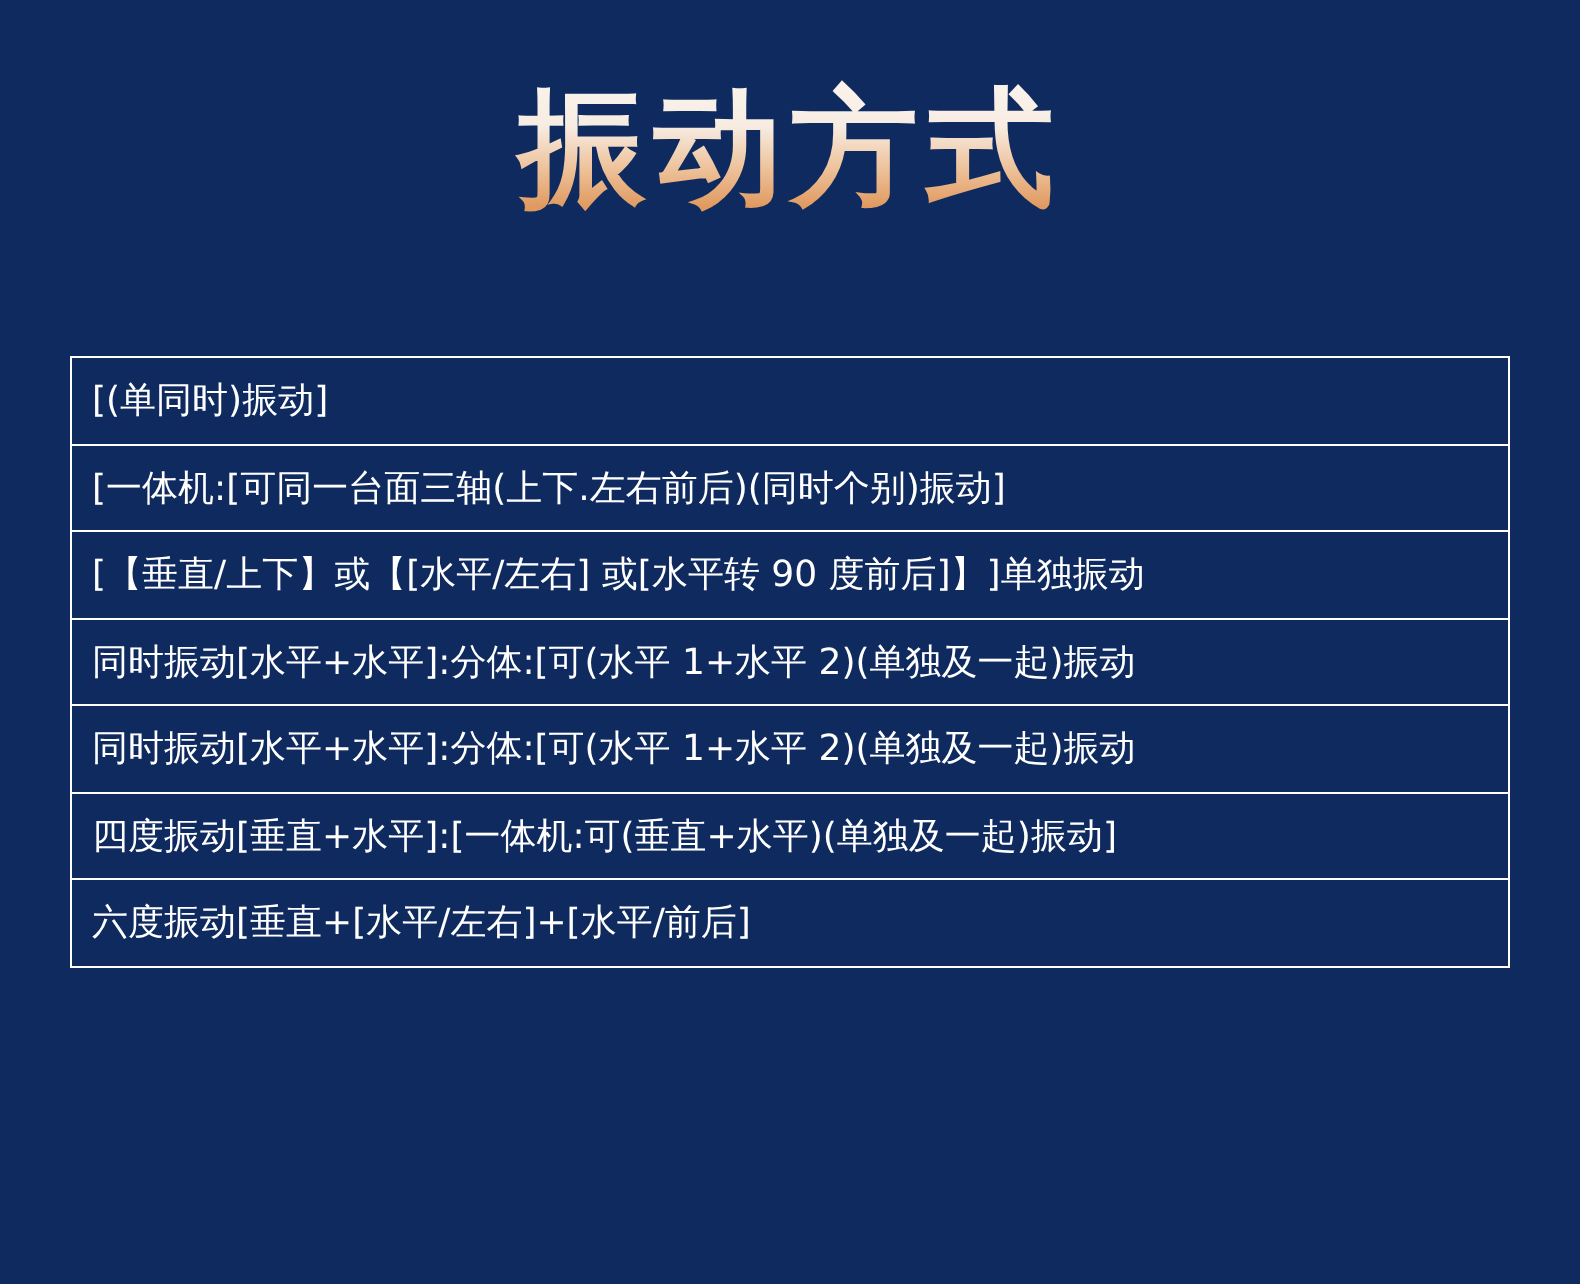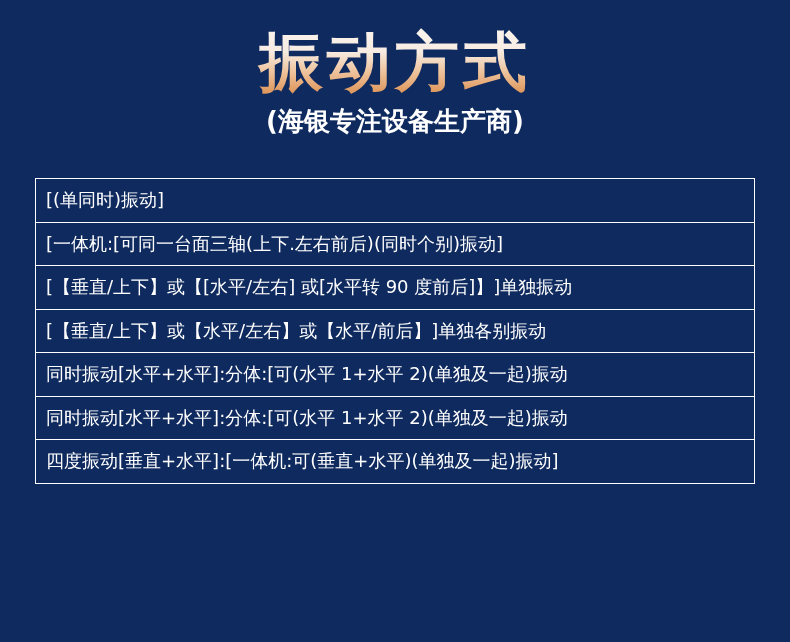--- a/index.html
+++ b/index.html
@@ -23,21 +23,21 @@
   .header {
     width: 100%;
     padding-top: 26px;
     text-align: center;
   }
   .main-title {
     font-size: 64px;
     font-weight: bold;
     line-height: 1.15;
     letter-spacing: 4px;
-    margin: 0;
+    margin: 12px;
     background-image: linear-gradient(to bottom, #faf4ee 0%, #f7ece2 34%, #eec39c 62%, #e09a61 88%, #dd9357 100%);
     -webkit-background-clip: text;
     background-clip: text;
     color: transparent;
     -webkit-text-fill-color: transparent;
     font-family: Liberation Serif, serif;
   }
   .sub-title {
     font-size: 26px;
     font-weight: bold;
@@ -70,44 +70,43 @@
     letter-spacing: 0px;
   }
 </style>
 </head>
 <body>
 
 <div class="page">
 
   <div class="header">
     <h1 class="main-title">振动方式</h1>
-    <div class="sub-title">(海银专注设备生产商)</div>
   </div>
 
   <div class="table-wrap">
     <table class="vib-table">
       <tbody>
         <tr>
           <td>[(单同时)振动]</td>
         </tr>
         <tr>
           <td>[一体机:[可同一台面三轴(上下.左右前后)(同时个别)振动]</td>
         </tr>
         <tr>
           <td>[【垂直/上下】或【[水平/左右] 或[水平转 90 度前后]】]单独振动</td>
         </tr>
         <tr>
-          <td>[【垂直/上下】或【水平/左右】或【水平/前后】]单独各别振动</td>
-        </tr>
-        <tr>
           <td>同时振动[水平+水平]:分体:[可(水平 1+水平 2)(单独及一起)振动</td>
         </tr>
         <tr>
           <td>同时振动[水平+水平]:分体:[可(水平 1+水平 2)(单独及一起)振动</td>
         </tr>
         <tr>
           <td>四度振动[垂直+水平]:[一体机:可(垂直+水平)(单独及一起)振动]</td>
         </tr>
+        <tr>
+          <td>六度振动[垂直+[水平/左右]+[水平/前后]</td>
+        </tr>
       </tbody>
     </table>
   </div>
 
 </div>
 
 </body></html>

